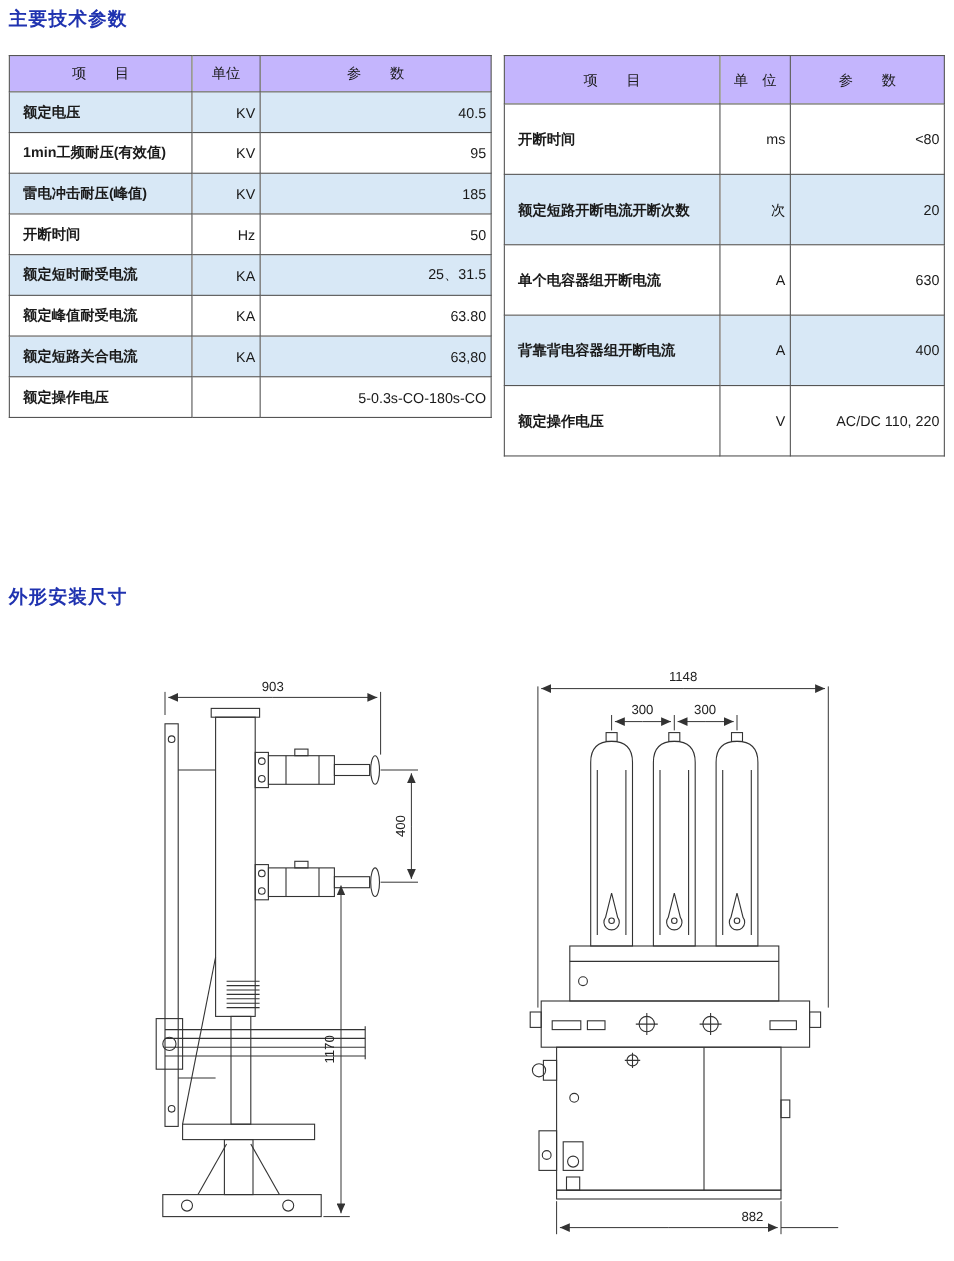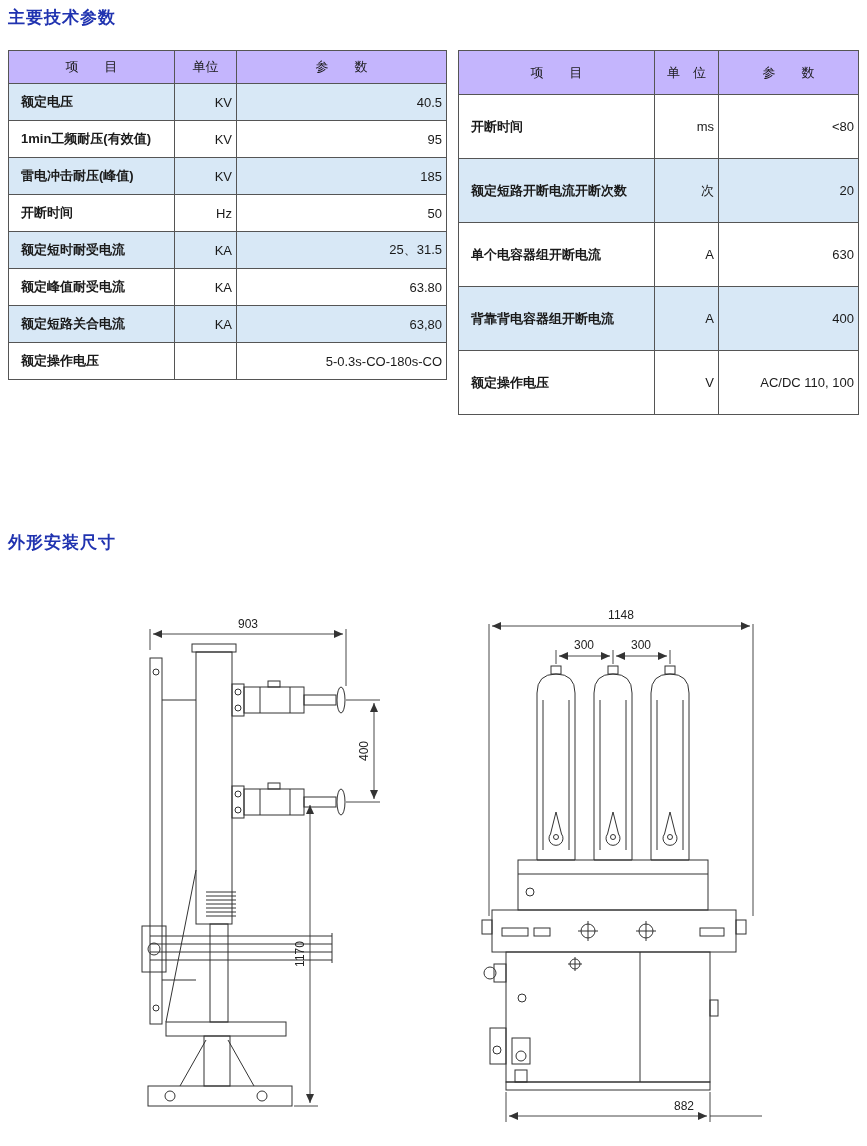--- a/index.html
+++ b/index.html
@@ -131,21 +131,21 @@
           <td>630</td>
         </tr>
         <tr>
           <td>背靠背电容器组开断电流</td>
           <td>A</td>
           <td>400</td>
         </tr>
         <tr>
           <td>额定操作电压</td>
           <td>V</td>
-          <td>AC/DC 110, 100</td>
+          <td>AC/DC 110, 220</td>
         </tr>
       </tbody>
   </table>
 
   <div class="section-title" id="title-dims">外形安装尺寸</div>
 
   <svg class="drawings" width="867" height="571" viewBox="0 575 867 571">
     <defs>
       <marker id="ar" markerWidth="10" markerHeight="8" refX="9" refY="4" orient="auto" markerUnits="userSpaceOnUse">
         <path d="M0,0 L9,4 L0,8 Z" fill="#333"></path>

